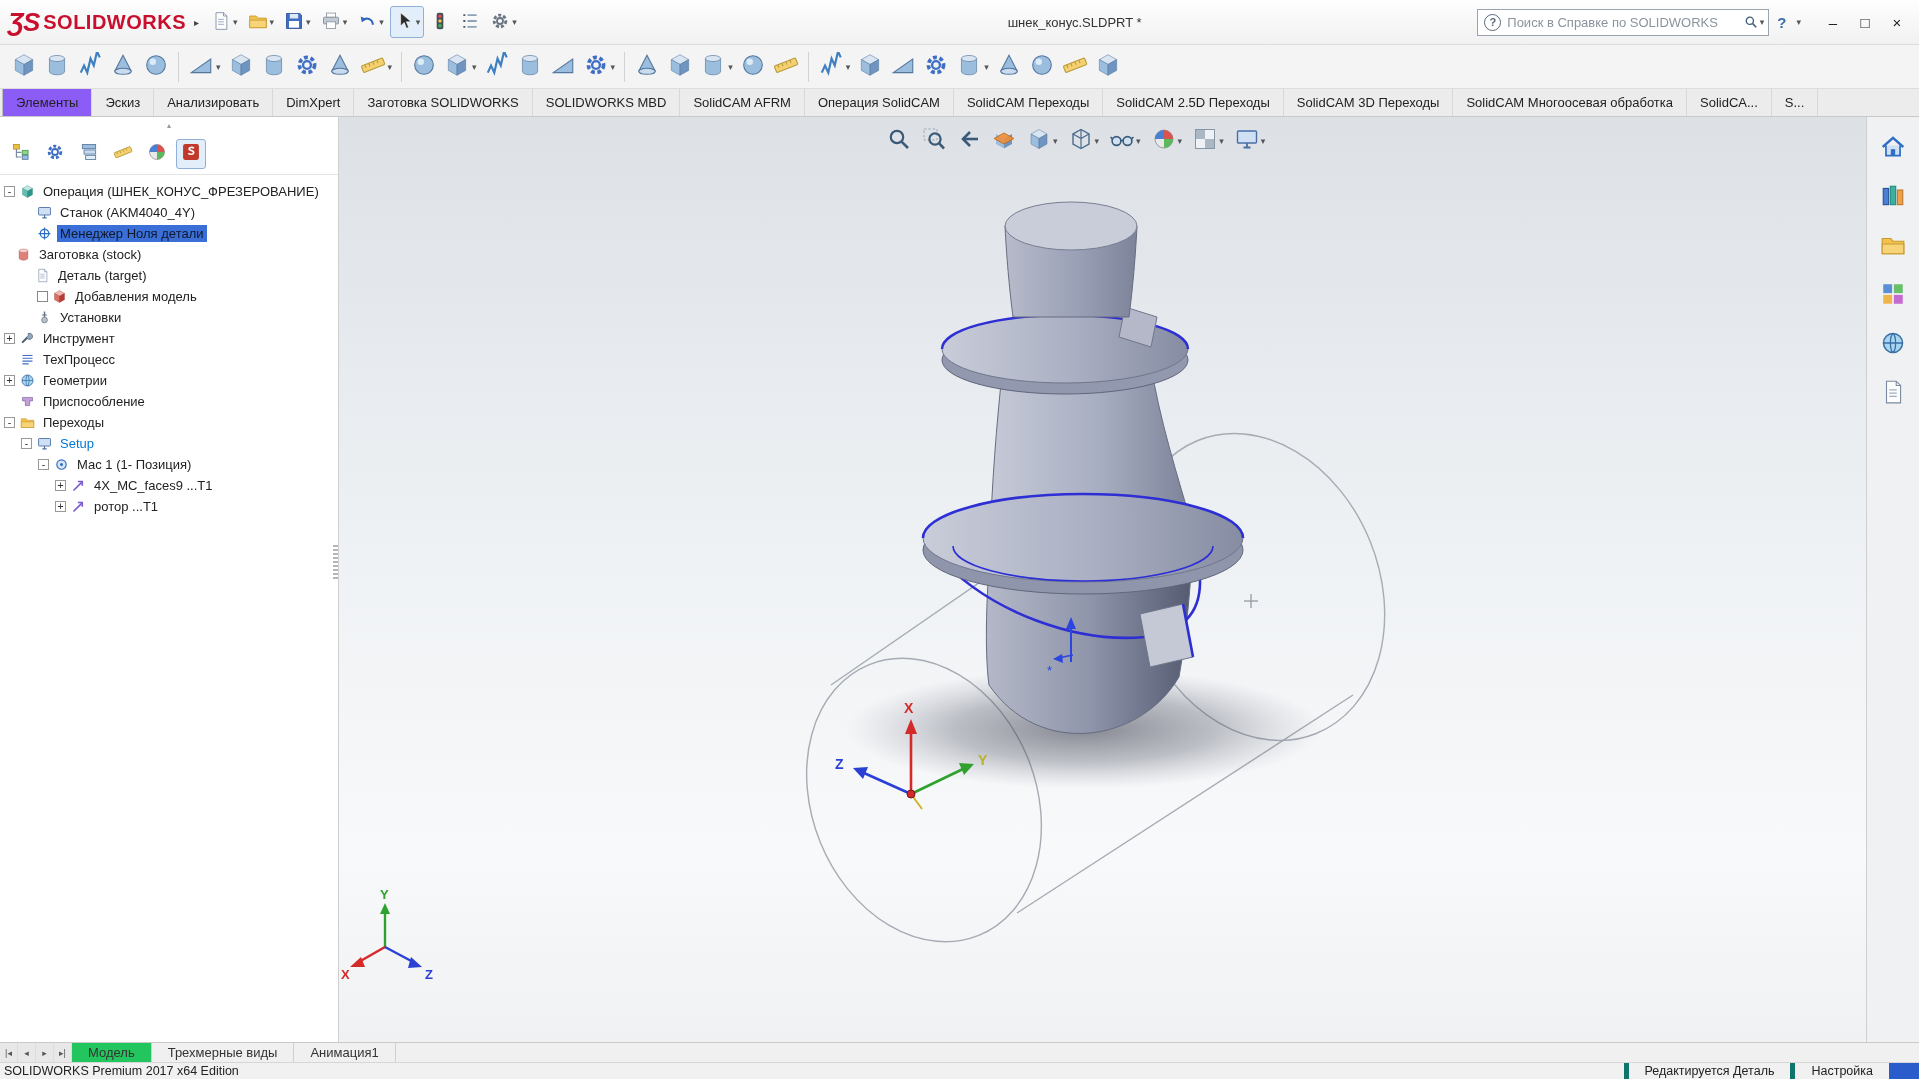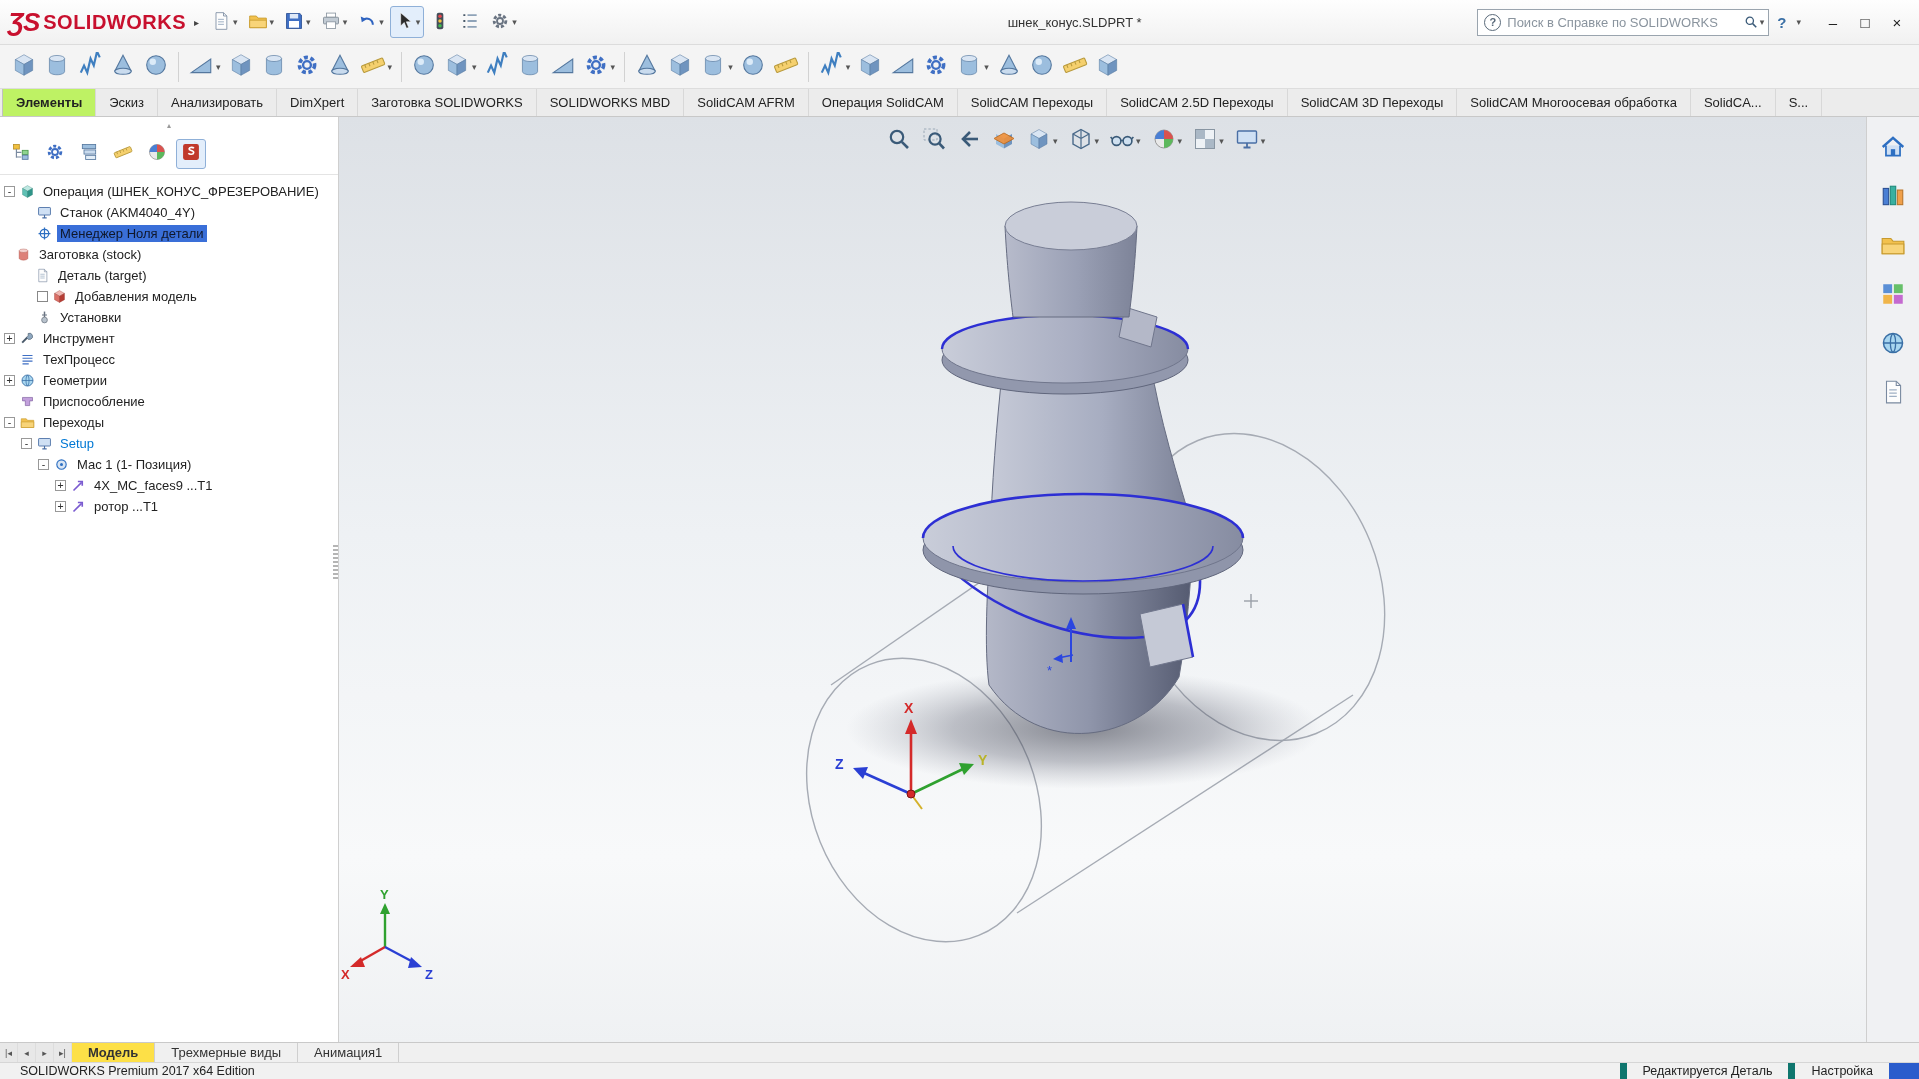--- a/index.html
+++ b/index.html
@@ -26,21 +26,21 @@
 .help-btn{font-size:15px;font-weight:bold;color:#3a6fa5;padding:0 2px;cursor:pointer}
 .winbtns{display:flex;align-items:center;margin-left:10px}
 .wbtn{width:32px;height:30px;display:flex;align-items:center;justify-content:center;font-size:15px;color:#222;cursor:pointer}
 
 .toolbar2{height:44px;flex:0 0 44px;display:flex;align-items:center;background:#f4f4f4;border-bottom:1px solid #ddd;padding:0 8px;gap:1px}
 .tbtn{display:flex;align-items:center;height:36px;padding:0 3px;border-radius:3px;cursor:pointer}
 .sep{width:1px;height:30px;background:#d2d2d2;margin:0 5px}
 
 .cmdtabs{height:28px;flex:0 0 28px;display:flex;align-items:stretch;background:#ececec;border-bottom:1px solid #c8c8c8;padding-left:2px;font-size:13px}
 .ctab{display:flex;align-items:center;padding:0 13px;border-right:1px solid #d8d8d8;color:#222;cursor:pointer;white-space:nowrap}
-.ctab.active{background:#bef264;font-weight:bold;border-left:1px solid #c0c0c0}
+.ctab.active{background:#8b5cf6;font-weight:normal;border-left:1px solid #c0c0c0}
 
 .main{flex:1;display:flex;min-height:0}
 .left-panel{width:339px;flex:0 0 339px;background:#fff;border-right:1px solid #cfcfcf;position:relative;overflow:hidden}
 .panel-top{height:16px;display:flex;justify-content:center;align-items:center;color:#999;font-size:8px}
 .panel-tabs{height:42px;display:flex;align-items:center;gap:4px;padding:0 6px;border-bottom:1px solid #e4e4e4}
 .ptab{width:30px;height:30px;display:flex;align-items:center;justify-content:center;border-radius:3px;cursor:pointer;border:1px solid transparent}
 .ptab.active{background:#e3eefb;border-color:#8fb0d8}
 .tree{padding:6px 0;font-size:13px;white-space:nowrap}
 .trow{display:flex;align-items:center;height:21px;cursor:default}
 .exp{width:11px;height:11px;flex:0 0 11px;border:1px solid #999;background:#fff;color:#333;font-size:10px;line-height:9px;text-align:center;margin-right:5px;font-family:"DejaVu Sans Mono",monospace}
@@ -55,24 +55,24 @@
 .scene{position:absolute;inset:0;width:100%;height:100%;display:block}
 .blueEdge{stroke:var(--edge-blue,#2d2fd4)}
 .hud{position:absolute;top:8px;left:546px;display:flex;align-items:center;gap:7px}
 .hbtn{display:flex;align-items:center;padding:2px;border-radius:3px;cursor:pointer}
 .task-pane{width:53px;flex:0 0 53px;background:#f0f1f3;border-left:1px solid #cfcfcf;display:flex;flex-direction:column;align-items:center;padding-top:14px;gap:15px}
 .tpbtn{width:38px;height:34px;display:flex;align-items:center;justify-content:center;border-radius:3px;cursor:pointer}
 
 .bottom-bar{height:20px;flex:0 0 20px;background:#f0f0f0;border-top:1px solid #c9c9c9;display:flex;align-items:stretch;font-size:13px}
 .nav{width:18px;display:flex;align-items:center;justify-content:center;color:#555;font-size:9px;border-right:1px solid #ddd;background:#e8e8e8;cursor:pointer}
 .btab{display:flex;align-items:center;padding:0 16px;border-right:1px solid #cfcfcf;color:#333;cursor:pointer}
-.btab.active{background:#fde047;font-weight:bold}
-.statusbar{height:17px;flex:0 0 17px;background:#f1f1f1;border-top:1px solid #d6d6d6;display:flex;align-items:center;padding-left:20px;font-size:12.5px;color:#222}
+.btab.active{background:#22c55e;font-weight:normal}
+.statusbar{height:17px;flex:0 0 17px;background:#f1f1f1;border-top:1px solid #d6d6d6;display:flex;align-items:center;padding-left:4px;font-size:12.5px;color:#222}
 .st-right{margin-left:auto;display:flex;align-items:center;height:100%}
-.st-item{padding:0 16px;border-left:7px solid #0f766e;display:flex;align-items:center;height:100%}
+.st-item{padding:0 16px;border-left:5px solid #0f766e;display:flex;align-items:center;height:100%}
 .st-corner{width:30px;height:100%;background:var(--corner-blue,#2a5ccc)}
 </style>
 </head>
 <body>
 
 <div class="app">
 
   <header class="titlebar">
     <div class="logo">
       <span class="logo-mark">ƷS</span>

